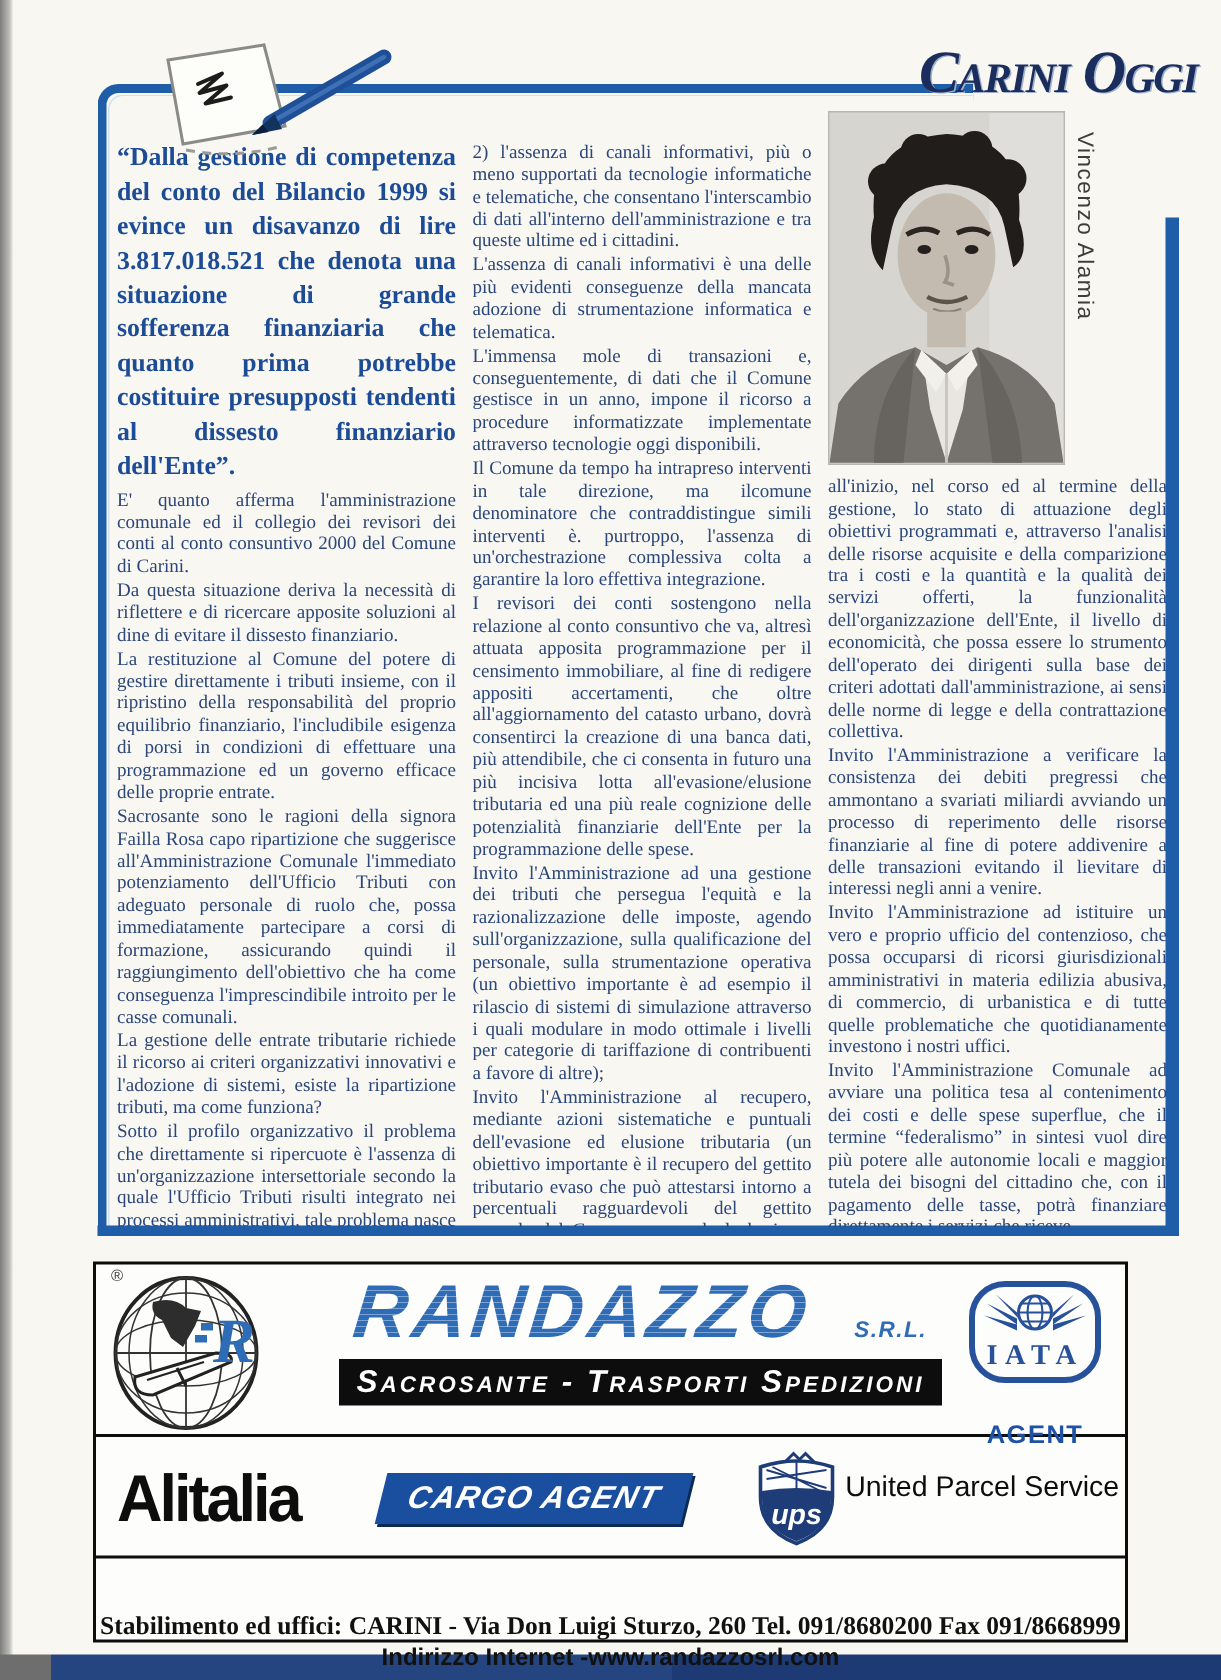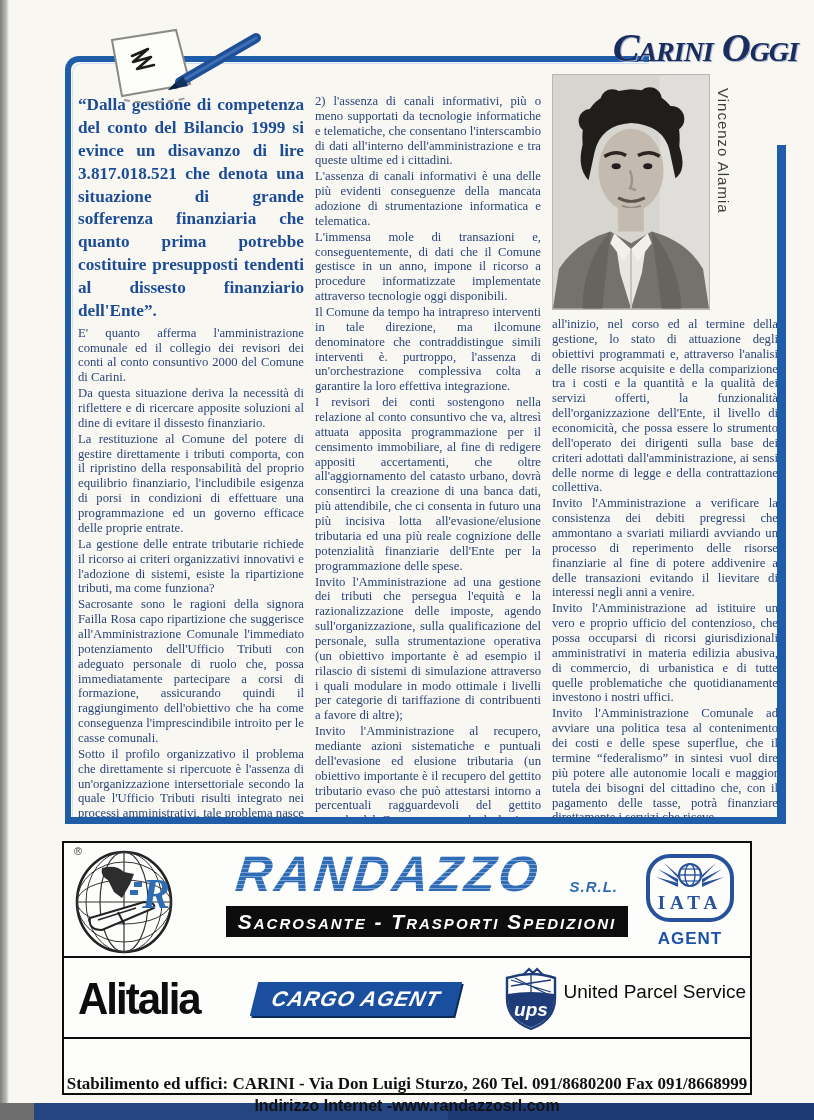--- a/index.html
+++ b/index.html
@@ -68,21 +68,21 @@
       -webkit-background-clip:text; background-clip:text; color:transparent; }
   }
   .randazzo-srl { font-family:"Liberation Sans",sans-serif; font-style:italic; font-weight:800;
     font-size:15px; color:#2e6cb5; padding-bottom:4px; letter-spacing:1px;margin-left:19px; }
   .randazzo-banner { margin:7px auto 0; width:402px; height:31px; background:#0d0d0d;
     display:flex; align-items:center; justify-content:center; }
   .randazzo-banner span { font-family:"Liberation Sans",sans-serif; font-style:italic;
     font-weight:bold; font-variant:small-caps; font-size:21px; letter-spacing:2px; color:#fff; }
   .iata-wrap { position:absolute; right:10px; top:10px; width:100px; text-align:center; }
   .iata-agent { font-family:"Liberation Sans",sans-serif; font-weight:bold; font-size:17px;
-    color:#1e52a5; letter-spacing:1px; margin-top:2px; }
+    color:#1e52a5; letter-spacing:1px; margin-top:19px; }
 
   .ad-row2 { position:absolute; left:0; top:117px; width:100%; height:79px;
     border-bottom:2px solid #0d0d0d; display:flex; align-items:center; }
   .alitalia { font-family:"Liberation Sans",sans-serif; font-weight:800; font-size:42px;
     letter-spacing:-2px; color:#0d0d0d; margin-left:14px; transform:scaleY(1.05); }
   .cargo-agent { margin-left:54px; background:#1a4fa0; transform:skewX(-14deg);
     padding:5px 18px; box-shadow:2px 2px 0 #0b2a55; }
   .cargo-agent span { display:inline-block; transform:skewX(0deg);
     font-family:"Liberation Sans",sans-serif; font-style:italic; font-weight:bold;
     font-size:21px; color:#fff; letter-spacing:1px; }
@@ -115,23 +115,23 @@
   <polygon points="84,68 91,61 95,66" fill="#0a1f3e"></polygon>
 </svg>
 
 <div class="masthead">Carini Oggi</div>
 
 <div class="article">
   <div class="col col-pad">
     <p class="lead">“Dalla gestione di competenza del conto del Bilancio 1999 si evince un disavanzo di lire 3.817.018.521 che denota una situazione di grande sofferenza finanziaria che quanto prima potrebbe costituire presupposti tendenti al dissesto finanziario dell'Ente”.</p>
     <p>E' quanto afferma l'amministrazione comunale ed il collegio dei revisori  dei conti al conto consuntivo 2000 del Comune di Carini.</p>
     <p>Da questa situazione deriva la necessità di riflettere e di ricercare apposite soluzioni al dine di evitare il dissesto finanziario.</p>
-    <p>La restituzione al Comune del potere di gestire direttamente i tributi comporta, con il ripristino della responsabilità del proprio equilibrio finanziario, l'includibile esigenza di porsi in condizioni di effettuare una programmazione ed un governo efficace delle proprie entrate.</p>
+    <p>La restituzione al Comune del potere di gestire direttamente i tributi insieme, con il ripristino della responsabilità del proprio equilibrio finanziario, l'includibile esigenza di porsi in condizioni di effettuare una programmazione ed un governo efficace delle proprie entrate.</p>
+    <p>Sacrosante sono le ragioni della signora Failla Rosa capo ripartizione che suggerisce all'Amministrazione Comunale l'immediato potenziamento dell'Ufficio Tributi con adeguato personale di ruolo che, possa immediatamente partecipare a corsi di formazione, assicurando quindi il raggiungimento dell'obiettivo che ha come conseguenza l'imprescindibile introito per le casse comunali.</p>
     <p>La gestione delle entrate tributarie richiede il ricorso ai criteri organizzativi innovativi e l'adozione di sistemi, esiste la ripartizione tributi, ma come funziona?</p>
-    <p>Sacrosante sono le ragioni della signora Failla Rosa capo ripartizione che suggerisce all'Amministrazione Comunale l'immediato potenziamento dell'Ufficio Tributi con adeguato personale di ruolo che, possa immediatamente partecipare a corsi di formazione, assicurando quindi il raggiungimento dell'obiettivo che ha come conseguenza l'imprescindibile introito per le casse comunali.</p>
     <p>Sotto il profilo organizzativo il problema che direttamente si ripercuote è l'assenza di un'organizzazione intersettoriale secondo la quale l'Ufficio Tributi risulti integrato nei processi amministrativi, tale problema nasce da un insieme di concause tra le quali quelle che hanno maggiore rilevanza ed impatto, sebbene di matrice ed origine del tutto dissimili sono:</p>
 
   </div>
   <div class="col col-pad">
     <p>2) l'assenza di canali informativi, più o meno supportati da tecnologie informatiche e telematiche, che consentano l'interscambio di dati all'interno dell'amministrazione e tra queste ultime ed i cittadini.</p>
     <p>L'assenza di canali informativi è una delle più evidenti conseguenze della mancata adozione di strumentazione informatica e telematica.</p>
     <p>L'immensa mole di transazioni e, conseguentemente, di dati che il Comune gestisce in un anno, impone il ricorso a procedure informatizzate implementate attraverso tecnologie oggi disponibili.</p>
     <p>Il Comune da tempo ha intrapreso interventi in tale direzione, ma  ilcomune denominatore che contraddistingue simili interventi è. purtroppo, l'assenza di un'orchestrazione complessiva colta a garantire la loro effettiva integrazione.</p>
     <p>I revisori dei conti sostengono nella relazione al conto consuntivo che va, altresì attuata apposita programmazione per il censimento immobiliare, al fine di redigere appositi accertamenti, che oltre all'aggiornamento del catasto urbano, dovrà consentirci la creazione di una banca dati, più attendibile, che ci consenta in futuro una più incisiva lotta all'evasione/elusione tributaria ed una più reale cognizione delle potenzialità finanziarie dell'Ente per la programmazione delle spese.</p>
     <p>Invito l'Amministrazione ad una gestione dei tributi che persegua l'equità e la razionalizzazione delle imposte, agendo sull'organizzazione, sulla qualificazione del personale, sulla strumentazione operativa (un obiettivo importante è ad esempio il rilascio di sistemi di simulazione attraverso i quali modulare in modo ottimale i livelli per categorie di tariffazione di contribuenti a favore di altre);</p>

